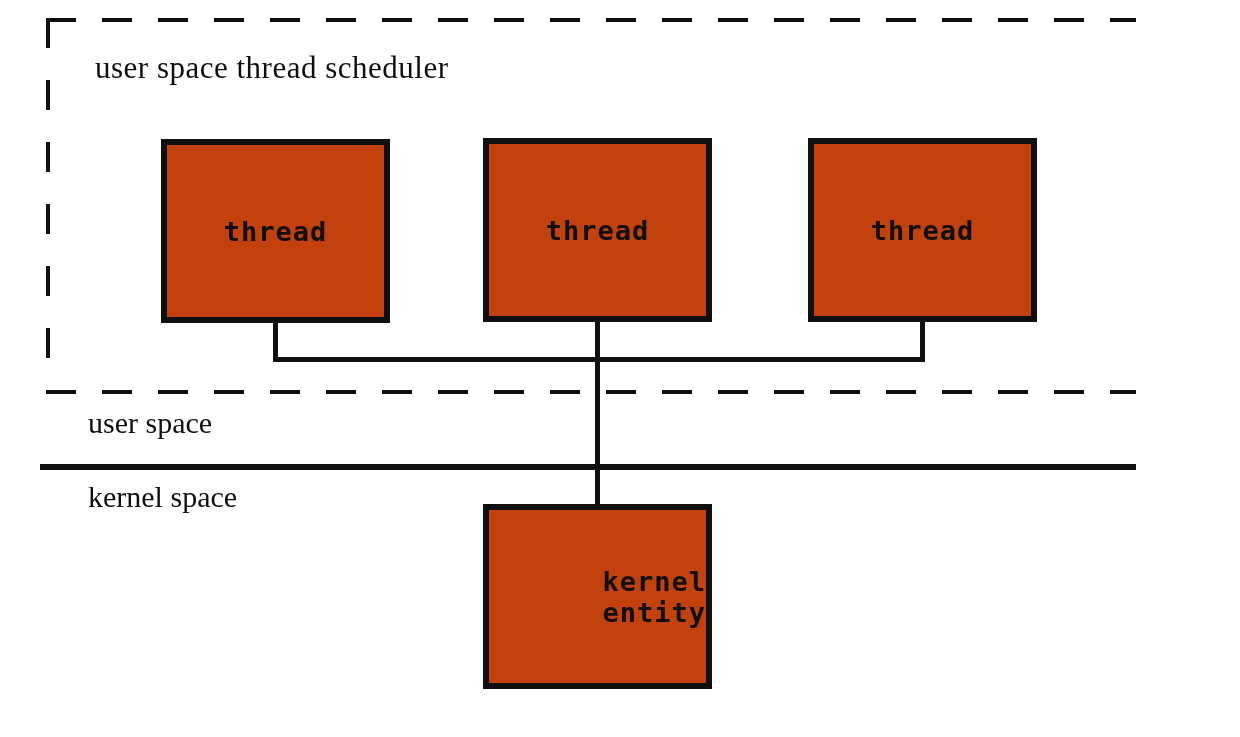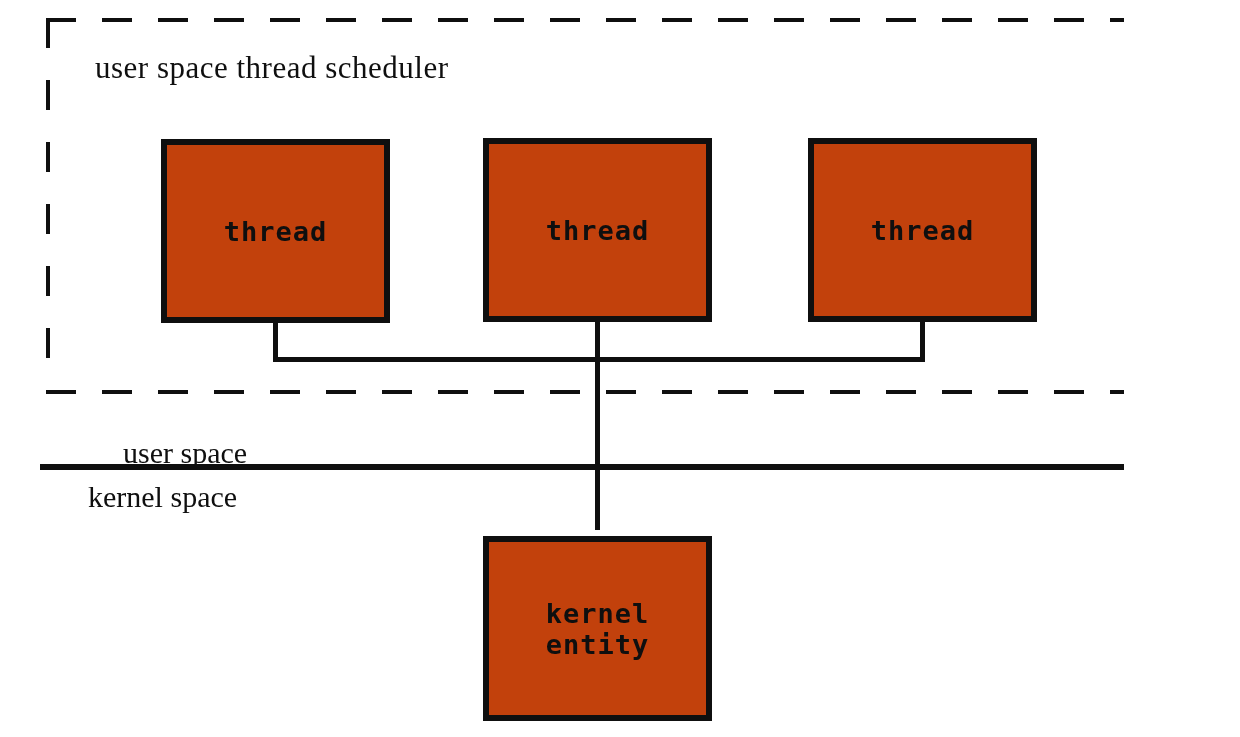--- a/index.html
+++ b/index.html
@@ -8,20 +8,21 @@
     background: #ffffff;
   }
   .canvas {
     position: relative;
     width: 1124px;
     height: 737px;
     background: #ffffff;
     overflow: hidden;
     font-family: "Liberation Serif", "DejaVu Serif", serif;
     color: #0f0f0f;
+    padding-left: 12px;
   }
   
   .dashed-rect {
     position: absolute;
     left: 46px; top: 18px;
     width: 1128px; height: 376px;
   }
   .dash-edge { position: absolute; }
   .dash-top, .dash-bottom {
     left: 0; width: 100%; height: 4px;
@@ -43,42 +44,42 @@
     font-size: 31px;
     letter-spacing: 0.5px;
     white-space: nowrap;
   }
   .region-label {
     position: absolute;
     left: 88px;
     font-size: 30px;
     white-space: nowrap;
   }
-  .user-space-label { top: 436px; margin-left: 35px; }
+  .user-space-label { top: 406px; }
   .kernel-space-label { top: 480px; text-align: right; }
 
   
   .node-box {
     position: absolute;
     width: 229px; height: 184px;
     box-sizing: border-box;
     border: 6px solid #0f0f0f;
     background: #c2410c;
     display: flex;
     align-items: center;
     justify-content: center;
     font-family: "DejaVu Sans Mono", "Liberation Mono", monospace;
     font-weight: bold;
     font-size: 27px;
     letter-spacing: 1px;
   }
   .thread-box-1 { left: 161px; top: 139px; }
   .thread-box-2 { left: 483px; top: 138px; }
   .thread-box-3 { left: 808px; top: 138px; }
-  .kernel-entity-box { left: 483px; top: 536px; height: 185px; }
+  .kernel-entity-box { left: 483px; top: 504px; height: 185px; justify-content: flex-end; }
   .kernel-entity-label { white-space: pre-line; text-align: left; line-height: 31px; }
 
   
   .line { position: absolute; background: #0f0f0f; }
   .v-left-thread   { left: 273px; top: 320px; width: 5px; height: 42px; }
   .v-right-thread  { left: 920px; top: 320px; width: 5px; height: 42px; }
   .h-connector     { left: 273px; top: 357px; width: 652px; height: 5px; }
   .v-center        { left: 595px; top: 320px; width: 5px;  height: 210px; }
   .space-separator { left: 40px;  top: 464px; width: 1146px; height: 6px; }
 

